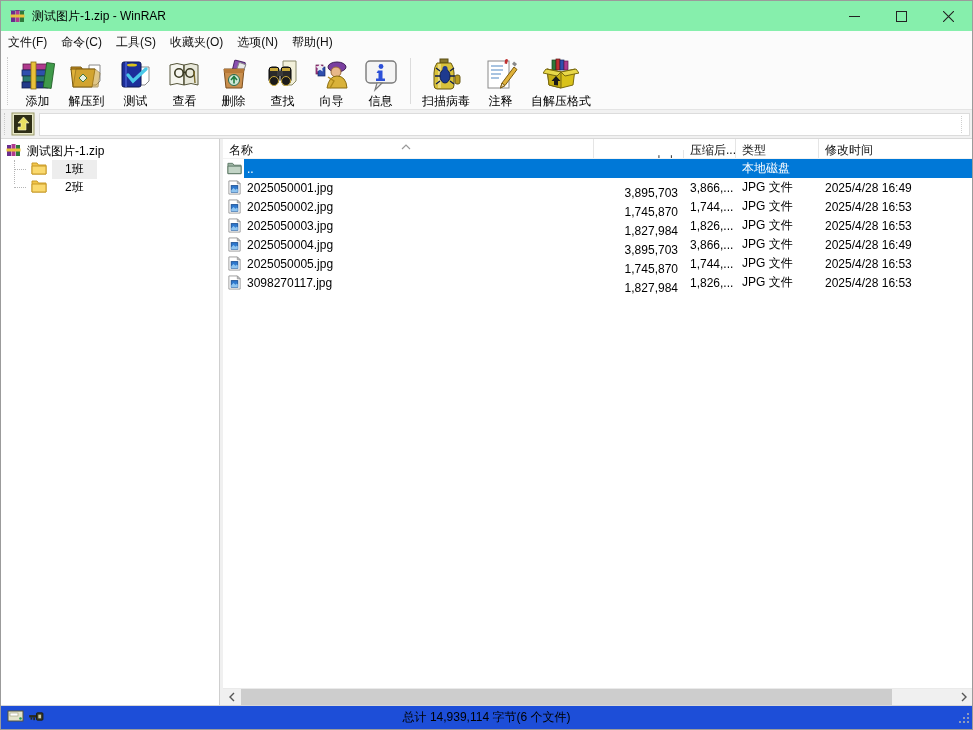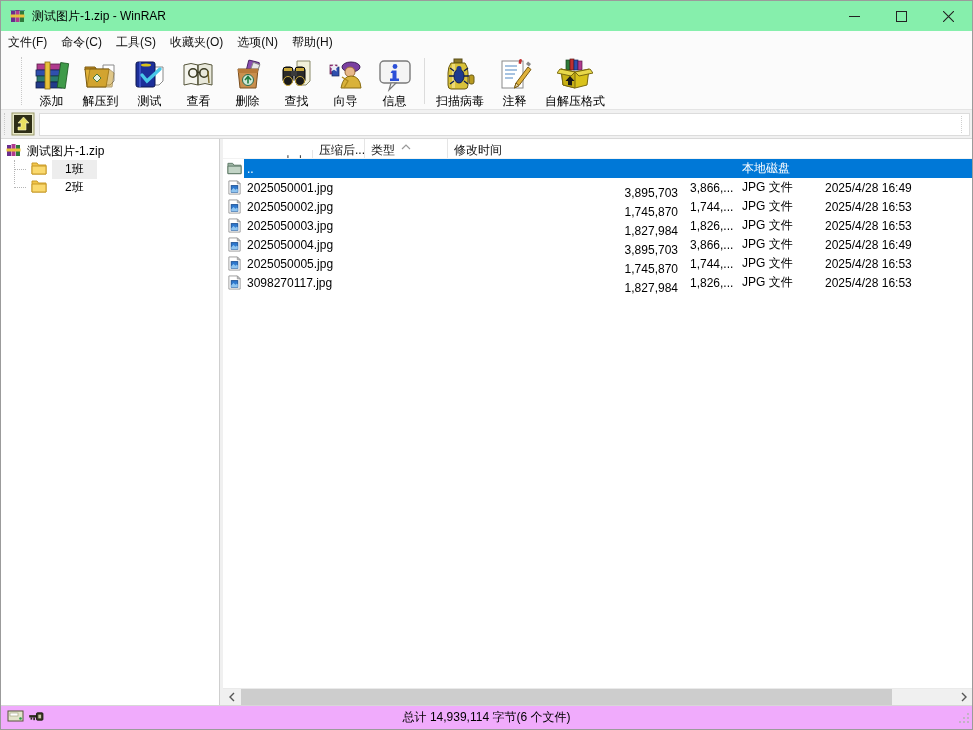--- a/index.html
+++ b/index.html
@@ -12,21 +12,21 @@
   .titlebar .title { font-size:12px; color:#000; }
   .win-controls { margin-left:auto; display:flex; height:30px; }
   .win-btn { width:47px; height:30px; display:flex; align-items:center; justify-content:center; color:#222; }
   .win-btn svg { display:block; }
 
   
   .menubar { height:22px; background:#fbfbfb; display:flex; align-items:center; flex:0 0 auto; }
   .menu-item { padding:3px 7px; color:#111; }
 
   
-  .toolbar { height:57px; background:#fbfbfb; border-bottom:1px solid #e4e4e4; display:flex; align-items:flex-start; padding:2px 0 0 20px; flex:0 0 auto; position:relative; }
+  .toolbar { height:57px; background:#fbfbfb; border-bottom:1px solid #e4e4e4; display:flex; align-items:flex-start; padding:2px 0 0 6px; flex:0 0 auto; position:relative; }
   .toolbar .grip { width:4px; height:48px; margin:2px 2px 0 0; border-left:1px dotted #c9c9c9; }
   .tb-btn { display:flex; flex-direction:column; align-items:center; justify-content:flex-start; padding:1px 6px; min-width:48px; }
   .tb-btn .tb-icon { width:37px; height:37px; display:flex; align-items:center; justify-content:center; }
   .tb-btn .tb-label { font-size:12px; color:#000; margin-top:0px; white-space:nowrap; }
   .tb-sep { width:1px; height:46px; background:#dcdcdc; margin:3px 5px 0 5px; }
 
   
   .addressbar { height:29px; background:#f1f1f1; border-bottom:1px solid #d9d9d9; display:flex; align-items:center; padding-left:3px; flex:0 0 auto; }
   .addressbar .grip { width:4px; height:22px; border-left:1px dotted #c9c9c9; margin-right:3px; }
   .up-btn { width:24px; height:23px; margin-right:4px; display:flex; align-items:center; justify-content:center; }
@@ -66,21 +66,21 @@
   .parent-row .sel-bg { position:absolute; left:21px; right:0; top:0; bottom:0; background:#0078d7; }
   .parent-row .cell { position:relative; z-index:1; }
 
   
   .hscroll { height:17px; background:#f0f0f0; display:flex; align-items:center; flex:0 0 auto; border-top:1px solid #eaeaea; }
   .hs-arrow { width:17px; height:17px; display:flex; align-items:center; justify-content:center; color:#555; font-size:11px; }
   .hs-track { flex:1; height:17px; position:relative; }
   .hs-thumb { position:absolute; left:1px; top:0px; height:17px; width:91%; background:#cdcdcd; }
 
   
-  .statusbar { height:24px; background:#f0abfc; border-top:1px solid #d7d7d7; display:flex; align-items:center; position:relative; flex:0 0 auto; }
+  .statusbar { height:24px; background:#1d4ed8; border-top:1px solid #d7d7d7; display:flex; align-items:center; position:relative; flex:0 0 auto; }
   .status-icons { display:flex; align-items:center; gap:3px; padding-left:6px; width:220px; }
   .status-text { position:absolute; left:0; right:0; text-align:center; color:#000; }
   .resize-grip { position:absolute; right:2px; bottom:2px; }
 </style>
 </head>
 <body>
 
 <div class="window">
 
   <div class="titlebar">
@@ -334,20 +334,21 @@
           </svg>
         </span>
         <span class="lbl">2班</span>
       </div>
     </div>
 
     <div class="splitter"></div>
 
     <div class="list-panel">
       <div class="list-header">
+        <div class="hcell c-name">名称</div>
         <div class="hcell c-size right">大小</div>
         <div class="hcell c-packed right">压缩后...</div>
         <div class="hcell c-type">类型</div>
         <div class="hcell c-mod">修改时间</div>
         <div class="sort-caret">
           <svg viewBox="0 0 10 6" width="10" height="6">
               <path d="M1 5 L5 1 L9 5" fill="none" stroke="#9a9a9a" stroke-width="1.2"></path>
             </svg>
         </div>
       </div>

